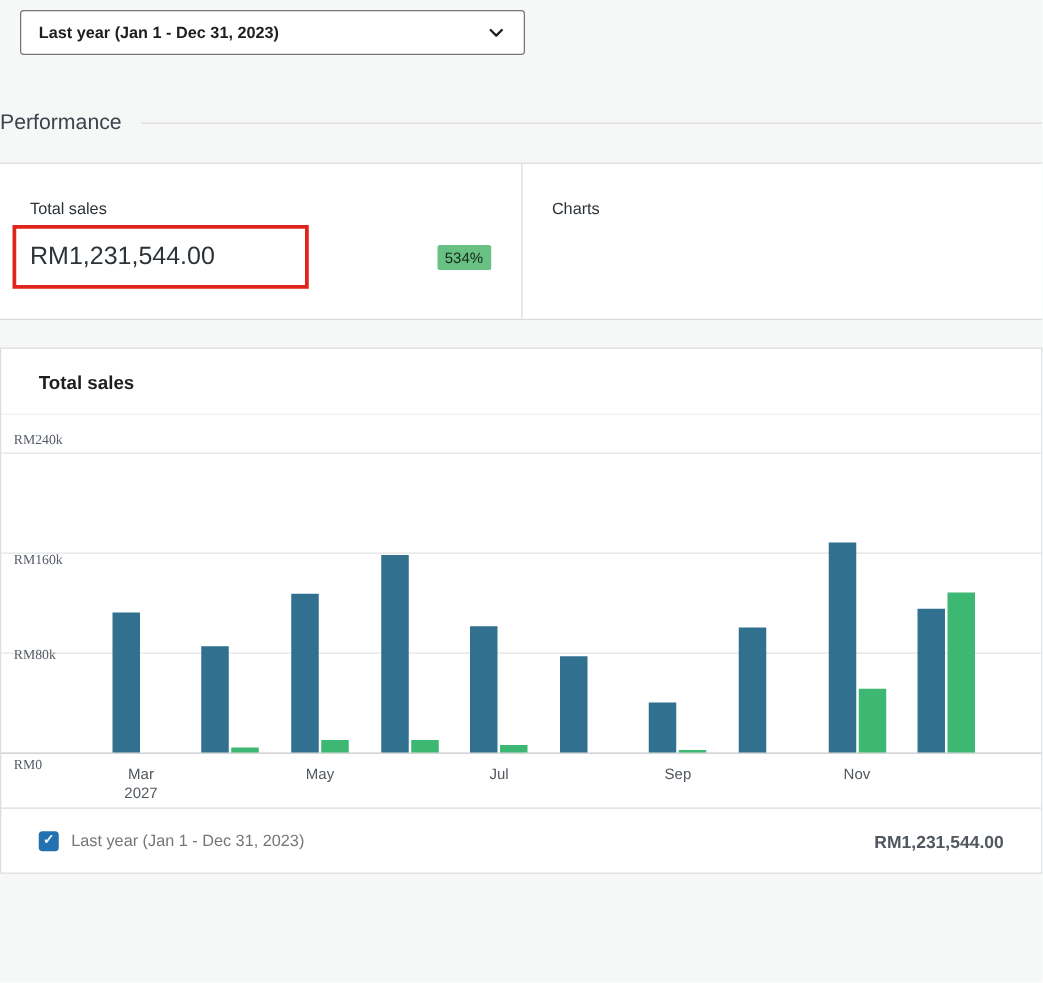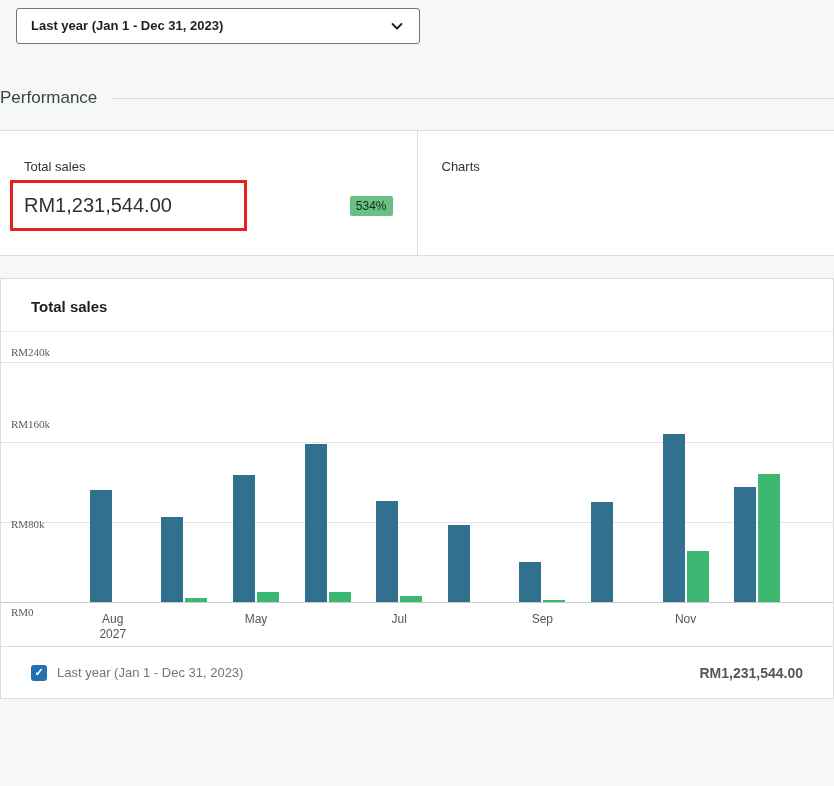--- a/index.html
+++ b/index.html
@@ -163,29 +163,29 @@
             <div class="bar" style="height: 51px; background: rgb(61, 184, 115);"></div>
           </div>
           <div class="bar-group">
             <div class="bar" style="height: 115px; background: rgb(49, 112, 143);"></div>
             <div class="bar" style="height: 128px; background: rgb(61, 184, 115);"></div>
           </div>
         </div>
     <div class="gridline" style="top: 0px;"></div>
         <div class="ytick" style="top: -16px;">RM240k</div>
         <div class="gridline" style="top: 80px;"></div>
-        <div class="ytick" style="top: 56px; text-align: center;">RM160k</div>
+        <div class="ytick" style="top: 80px; text-align: center;">RM160k</div>
         <div class="gridline" style="top: 160px;"></div>
         <div class="ytick" style="top: 156px;">RM80k</div>
         <div class="gridline baseline" style="top: 240px;"></div>
         <div class="ytick" style="top: 244px;">RM0</div>
       </div>
     <div class="x-axis-row">
         <div class="xtick">
-          <div>Aug</div>
+          <div>Mar</div>
           <div>2027</div>
         </div>
         <div class="xtick"></div>
         <div class="xtick">
           <div>May</div>
         </div>
         <div class="xtick"></div>
         <div class="xtick">
           <div>Jul</div>
         </div>

